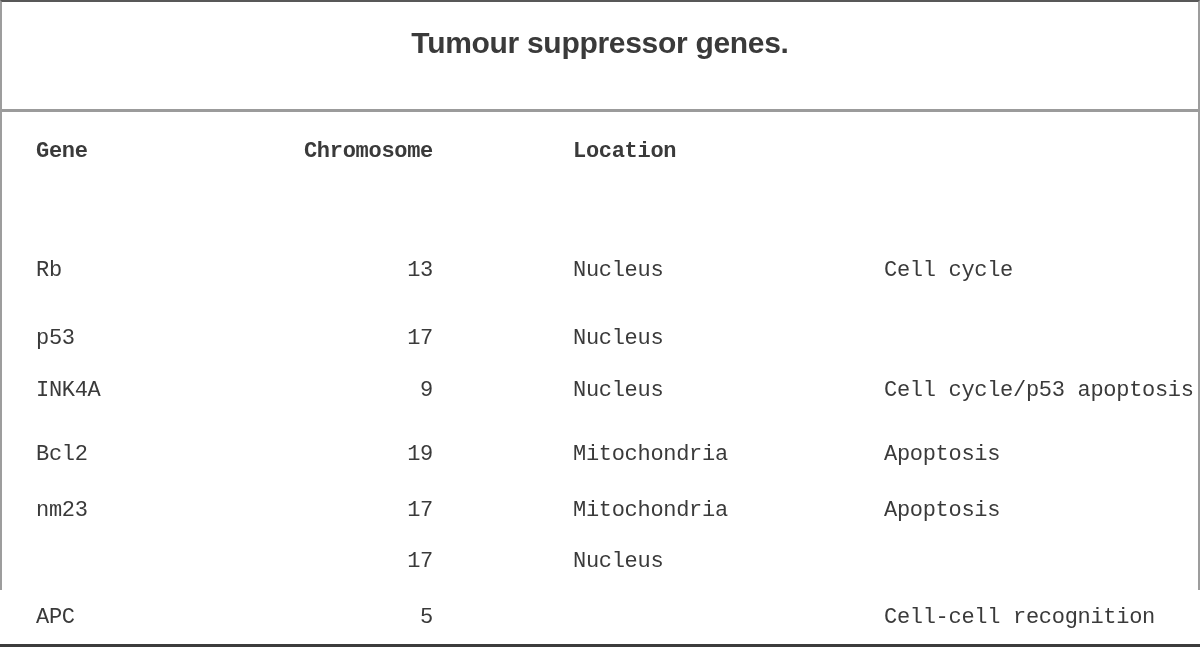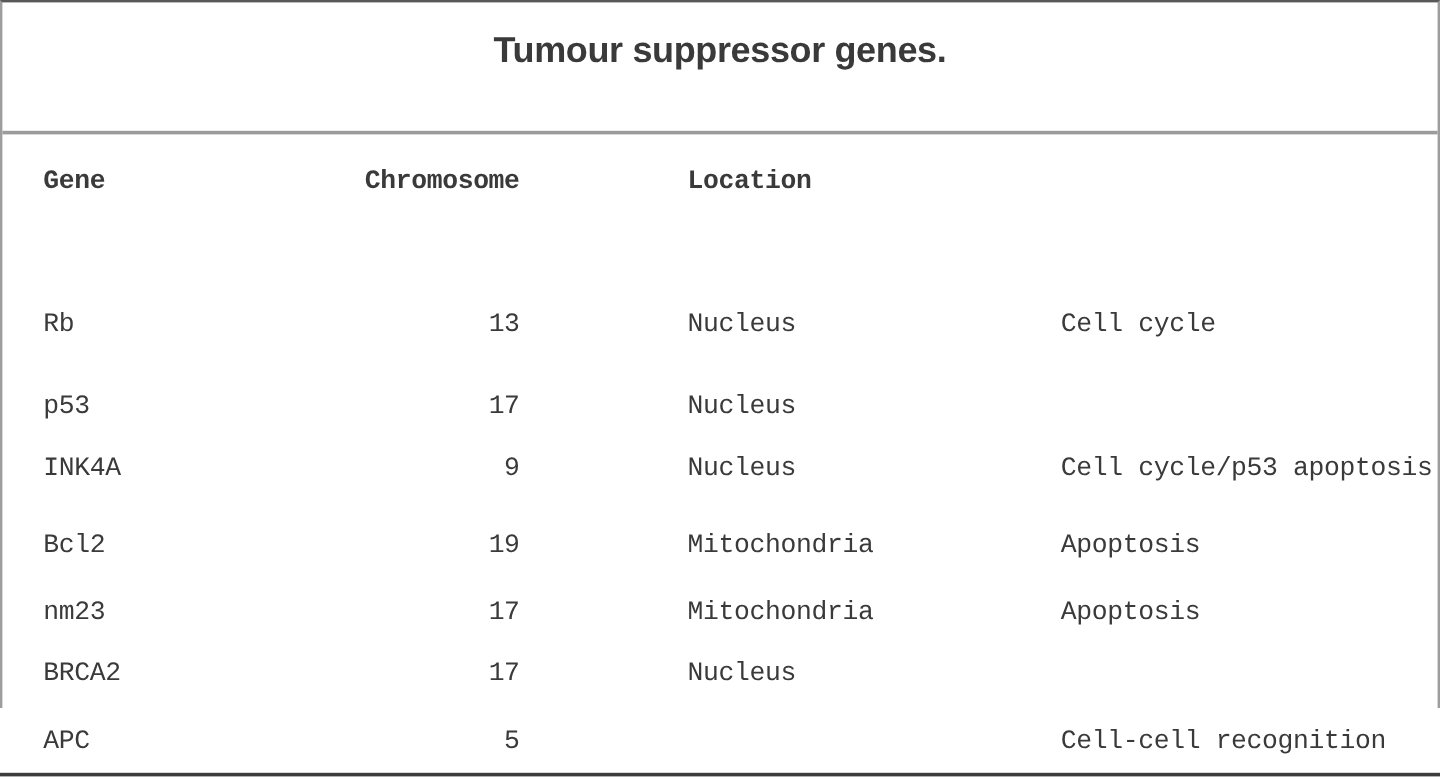--- a/index.html
+++ b/index.html
@@ -116,21 +116,20 @@
   </div>
 
   <div class="row r4">
     <span class="c1">nm23</span>
     <span class="c2">17</span>
     <span class="c3">Mitochondria</span>
     <span class="c4">Apoptosis</span>
   </div>
 
   <div class="row r5">
-    <span class="c1">BRCA2</span>
     <span class="c2">17</span>
     <span class="c3">Nucleus</span>
   </div>
 
   <div class="row r6">
     <span class="c1">APC</span>
     <span class="c2">5</span>
     <span class="c4">Cell-cell recognition</span>
   </div>
 

